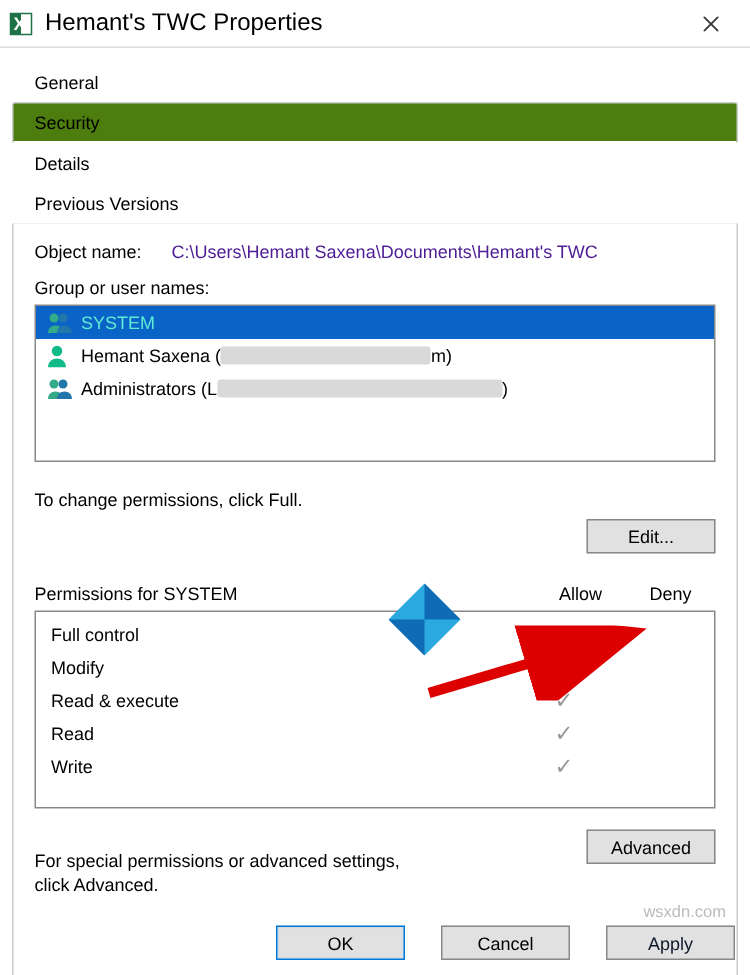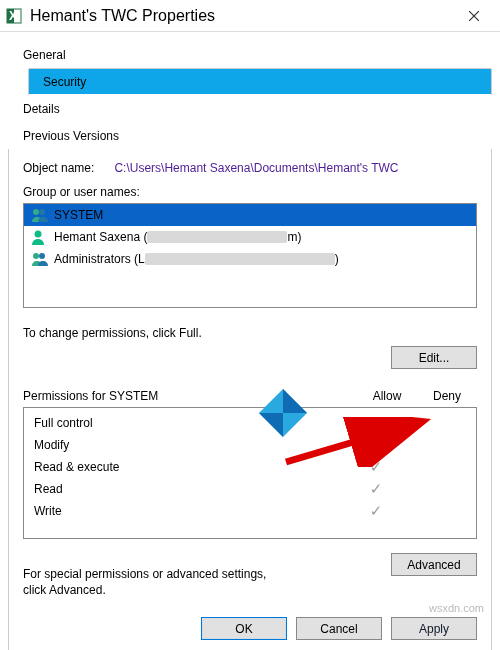--- a/index.html
+++ b/index.html
@@ -3,48 +3,48 @@
 <meta charset="utf-8">
 <style>
   * { box-sizing: border-box; font-family: "Segoe UI", Tahoma, sans-serif; font-size: 12px; }
   body { margin: 0; background: #fff; width: 500px; height: 650px; overflow: hidden; position: relative; }
   .titlebar { display: flex; align-items: center; height: 32px; padding: 0 6px; border-bottom: 1px solid #ddd; background: #fff; }
   .titlebar .app-icon { width: 16px; height: 16px; margin-right: 8px; }
   .titlebar .title { flex: 1; color: #000; font-size: 16px; }
   .titlebar .close { width: 40px; height: 32px; display: flex; align-items: center; justify-content: center; font-size: 14px; color: #333; cursor: pointer; }
   .tabs { display: flex; margin: 8px 8px 0 8px; border-bottom: 1px solid #ccc; position: relative; flex-direction: column; }
   .tab { padding: 6px 14px 6px 14px; border: 1px solid transparent; border-bottom: none; color: #000; cursor: pointer; position: relative; top: 1px; background: #fff; }
-  .tab.active { border-color: #ccc; background: #0ea5e9; z-index: 2; border-top-left-radius: 2px; border-top-right-radius: 2px; margin-left: 20px; }
+  .tab.active { border-color: #ccc; background: #4d7c0f; z-index: 2; border-top-left-radius: 2px; border-top-right-radius: 2px; }
   .tab.active::after { content:""; position:absolute; left:0; right:0; bottom:-1px; height:2px; background:#fff; }
   .panel { margin: 0 8px 8px 8px; border: 1px solid #ccc; border-top: none; padding: 12px 14px; height: 545px; position: relative; }
   .row { display: flex; margin-bottom: 10px; }
   .lbl { color: #000; }
   .objpath { margin-left: 20px; color: #4c1d95; white-space: nowrap; overflow: hidden; }
   .groupbox { border: 1px solid #888; height: 105px; background: #fff; overflow: hidden; margin-top: 4px; }
   .grouprow { display: flex; align-items: center; height: 22px; padding: 0 6px; }
-  .grouprow.sel { background: #0a64c8; color: #000000; }
+  .grouprow.sel { background: #0a64c8; color: #5eead4; }
   .grouprow .picon { width: 20px; height: 16px; margin-right: 4px; flex-shrink: 0; }
   .grouprow .ptxt { white-space: nowrap; }
   .redact { display: inline-block; background: #d9d9d9; border-radius: 2px; height: 12px; vertical-align: middle; }
   .instr { margin-top: 18px; color: #000; }
   .editrow { display:flex; align-items:center; margin-top: 6px; }
   .editrow .spacer { flex:1; }
   .btn { min-width: 86px; height: 23px; border: 1px solid #888; background: #e1e1e1; color: #000; cursor: pointer; display:flex; align-items:center; justify-content:center; padding: 0 10px; }
   .btn.default { border: 1px solid #0078d7; box-shadow: inset 0 0 0 1px #9ecaed33; }
   .btn.disabled { color: #0f172a; cursor: default; }
   .permhead { display:flex; margin-top: 20px; font-weight: normal; }
   .permhead .pht { flex:1; }
   .permhead .col { width: 60px; text-align: center; }
   .permlist { border: 1px solid #888; padding: 4px 0 16px 0; margin-top: 4px; }
   .permrow { display:flex; align-items:center; height: 22px; padding: 0 10px; }
   .permrow .pname { flex:1; }
   .permrow .col { width: 60px; text-align:center; color: #999; font-size: 15px; }
   .advtxt { margin-top: 14px; width: 270px; color:#000; line-height: 1.3; }
   .advrow { display:flex; align-items:flex-start; margin-top: 14px; }
-  .bottom { position:absolute; right: 23px; bottom: 10px; display:flex; gap: 9px; align-items: center; }
+  .bottom { position:absolute; right: 10px; bottom: 10px; display:flex; gap: 24px; align-items: center; }
   .watermark { position:absolute; right:16px; bottom:36px; color:#bbb; font-size:11px; }
   
   .twc-logo { position:absolute; left: 250px; top: 240px; width: 48px; height: 48px; }
   
   .arrow { position:absolute; left: 272px; top: 268px; width: 160px; height: 50px; pointer-events:none; }
 </style>
 </head>
 <body>
 
 <div class="titlebar">

